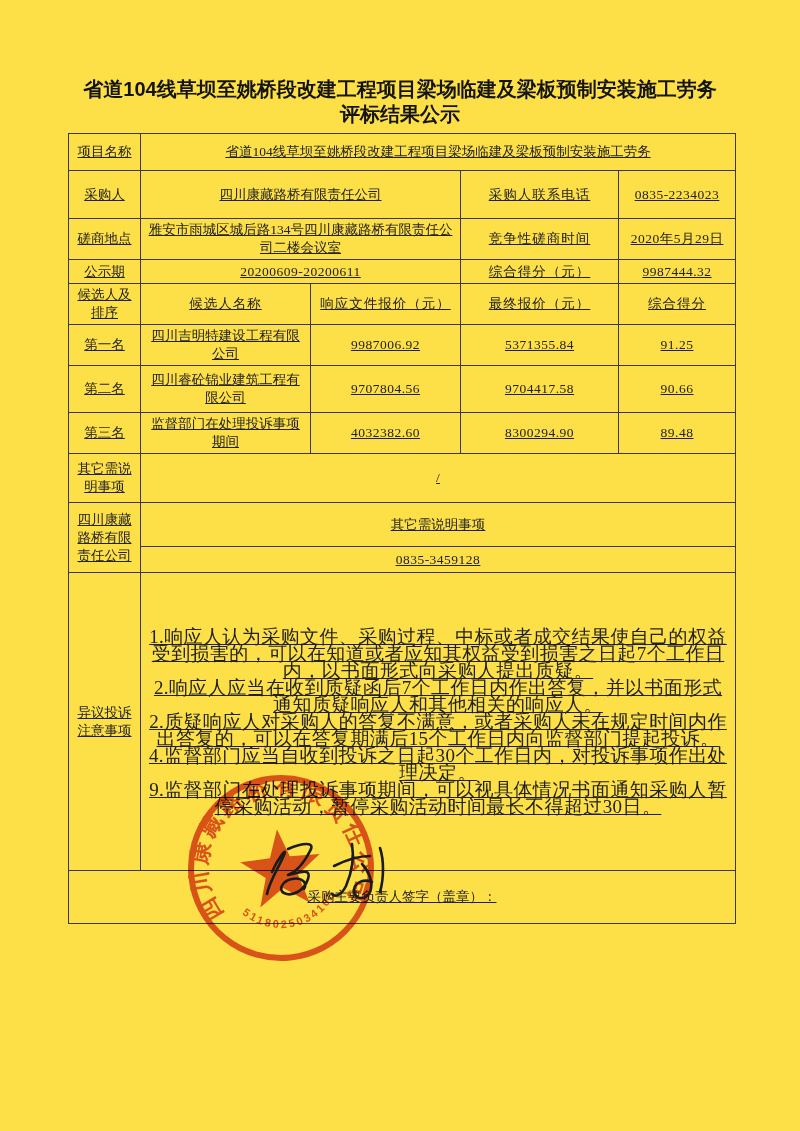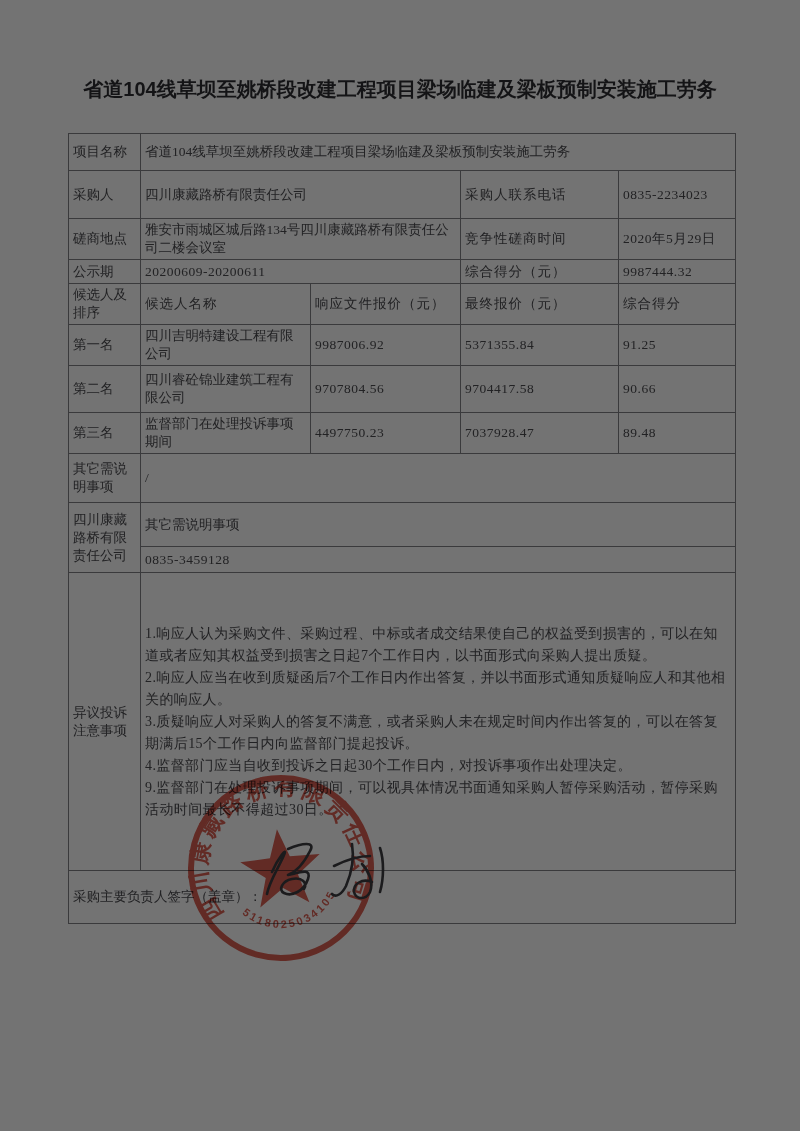--- a/index.html
+++ b/index.html
@@ -1,21 +1,21 @@
 <!DOCTYPE html>
 <html><head>
 <meta charset="utf-8">
 <style>
   * { margin:0; padding:0; box-sizing:border-box; }
   html,body { background:#e9e9e9; }
   .page {
     position:relative;
     width:800px; height:1131px;
     margin:0 auto;
-    background:#737373;
+    background:#fde047;
     overflow:hidden;
     font-family:"Liberation Serif", serif;
     color:#1c1c1e;
   }
   .title {
     position:absolute; top:77px; left:40px; right:40px;
     text-align:center;
     font-family:"Liberation Sans", sans-serif;
     font-weight:bold;
     font-size:20px; line-height:25px;
@@ -23,40 +23,41 @@
   }
   table.doc {
     position:absolute; top:133px; left:68px;
     width:667px;
     border-collapse:collapse;
     table-layout:fixed;
   }
   table.doc td {
     border:1.6px solid #3a3a3c;
     vertical-align:middle;
-    text-align:left;
+    text-align:center;
     font-size:13.5px;
     line-height:18px;
     padding:2px 4px;
     color:#222224;
     word-break:break-all;
+    text-decoration:underline;
   }
   td.lab {
     font-size:13.5px;
     padding:2px 6px;
   }
   td.hd {
     font-family:"Liberation Sans", sans-serif;
     font-size:15px;
     letter-spacing:1px;
   }
   td.left { text-align:left; padding-left:8px; }
   td.num { font-size:13.5px; letter-spacing:0.5px; }
   td.notes-cell { text-align:left; padding:30px 10px 8px 9px; }
-  .notes-line { font-size:14px; line-height:22px; letter-spacing:0.4px; }
+  .notes-line { font-size:19px; line-height:17px; letter-spacing:0.4px; }
   td.sig-cell { text-align:left; padding-left:8px; font-size:14px; }
   
   .seal {
     position:absolute; left:181px; top:768px;
     width:200px; height:200px;
     opacity:0.82;
     mix-blend-mode:multiply;
     transform:rotate(-6deg);
     pointer-events:none;
   }
@@ -70,20 +71,21 @@
     pointer-events:none;
   }
 </style>
 </head>
 <body>
 
 <div class="page">
 
   <div class="title">
     <div>省道104线草坝至姚桥段改建工程项目梁场临建及梁板预制安装施工劳务</div>
+    <div>评标结果公示</div>
   </div>
 
   <table class="doc">
     <colgroup>
       <col style="width:72px">
         <col style="width:170px">
         <col style="width:150px">
         <col style="width:158px">
         <col style="width:117px">
     </colgroup>
@@ -127,41 +129,41 @@
       <tr style="height:47px">
         <td class="lab">第二名</td>
         <td>四川睿砼锦业建筑工程有限公司</td>
         <td class="num">9707804.56</td>
         <td class="num">9704417.58</td>
         <td class="num">90.66</td>
       </tr>
       <tr style="height:27px">
         <td class="lab">第三名</td>
         <td>监督部门在处理投诉事项期间</td>
-        <td class="num">4497750.23</td>
-        <td class="num">7037928.47</td>
+        <td class="num">4032382.60</td>
+        <td class="num">8300294.90</td>
         <td class="num">89.48</td>
       </tr>
       <tr style="height:49px">
         <td class="lab">其它需说明事项</td>
         <td colspan="4">/</td>
       </tr>
       <tr style="height:44px">
         <td class="lab" rowspan="2">四川康藏路桥有限责任公司</td>
         <td colspan="4">其它需说明事项</td>
       </tr>
       <tr style="height:26px">
         <td colspan="4" class="num">0835-3459128</td>
       </tr>
       <tr style="height:298px">
         <td class="lab">异议投诉注意事项</td>
         <td colspan="4" class="notes-cell">
           <div class="notes-line">1.响应人认为采购文件、采购过程、中标或者成交结果使自己的权益受到损害的，可以在知道或者应知其权益受到损害之日起7个工作日内，以书面形式向采购人提出质疑。</div>
           <div class="notes-line">2.响应人应当在收到质疑函后7个工作日内作出答复，并以书面形式通知质疑响应人和其他相关的响应人。</div>
-          <div class="notes-line">3.质疑响应人对采购人的答复不满意，或者采购人未在规定时间内作出答复的，可以在答复期满后15个工作日内向监督部门提起投诉。</div>
+          <div class="notes-line">2.质疑响应人对采购人的答复不满意，或者采购人未在规定时间内作出答复的，可以在答复期满后15个工作日内向监督部门提起投诉。</div>
           <div class="notes-line">4.监督部门应当自收到投诉之日起30个工作日内，对投诉事项作出处理决定。</div>
           <div class="notes-line">9.监督部门在处理投诉事项期间，可以视具体情况书面通知采购人暂停采购活动，暂停采购活动时间最长不得超过30日。</div>
         </td>
       </tr>
       <tr style="height:53px">
         <td colspan="5" class="sig-cell">采购主要负责人签字（盖章）：</td>
       </tr>
     </tbody>
   </table>
 

